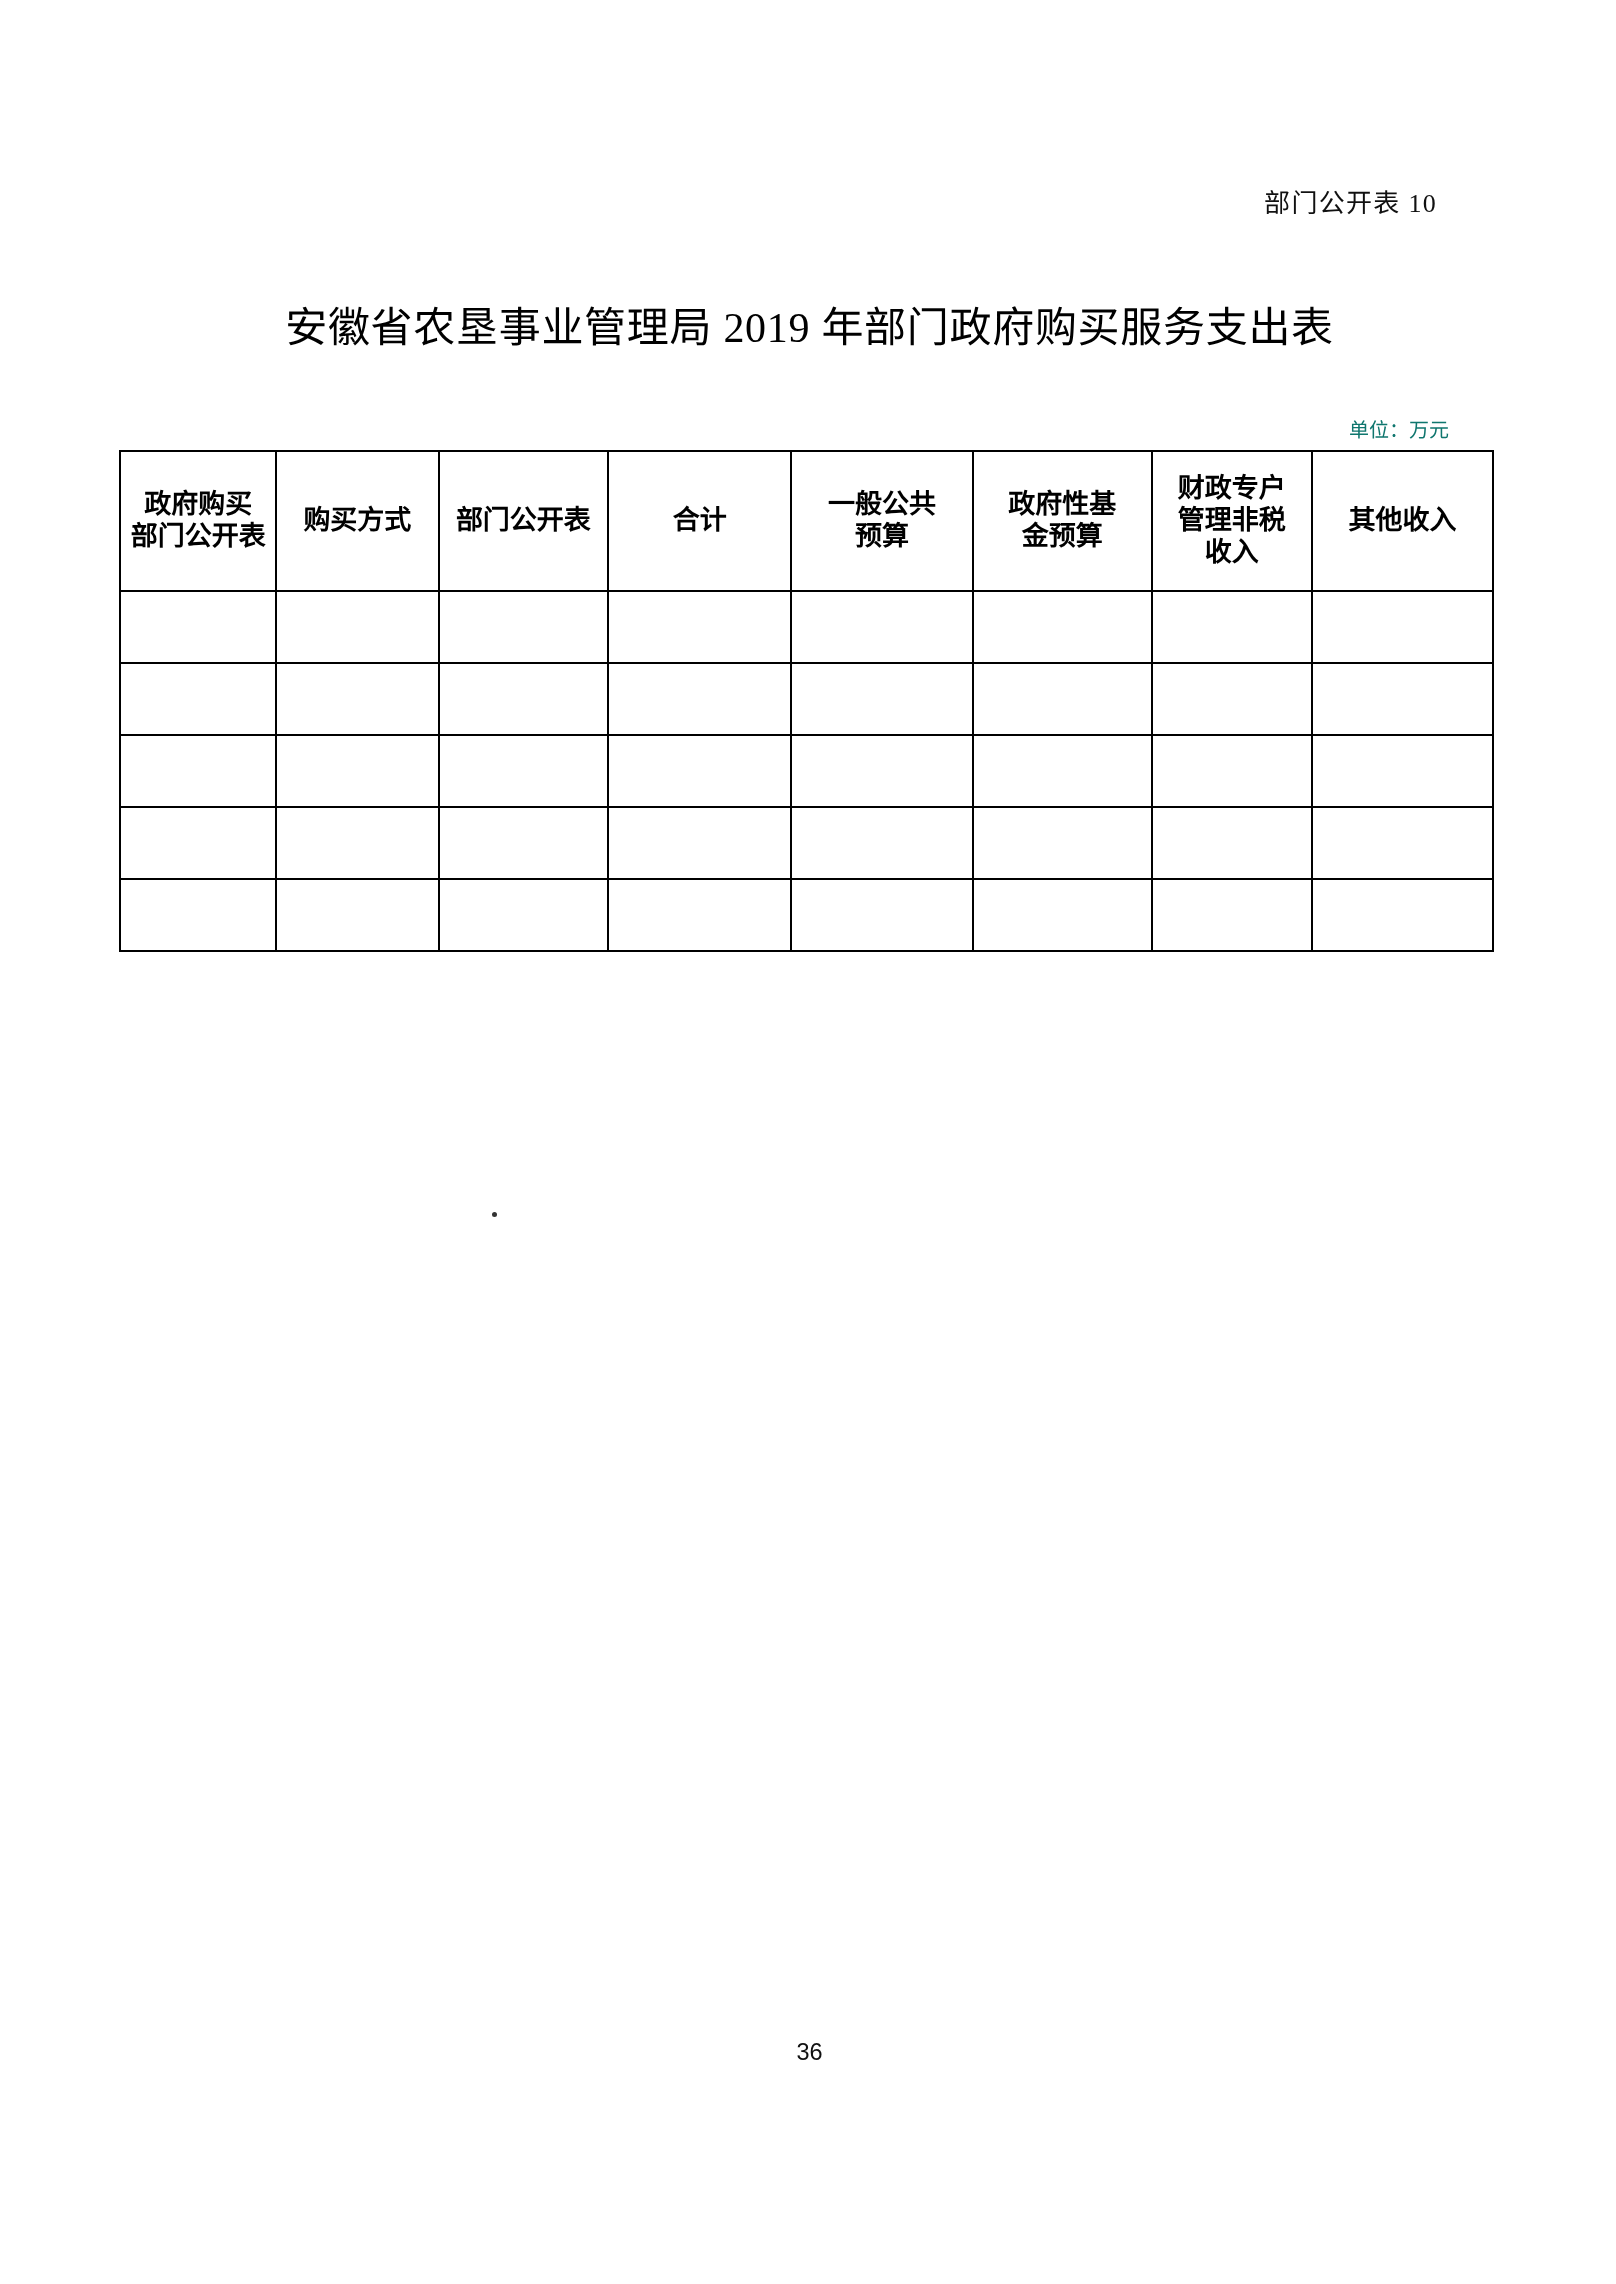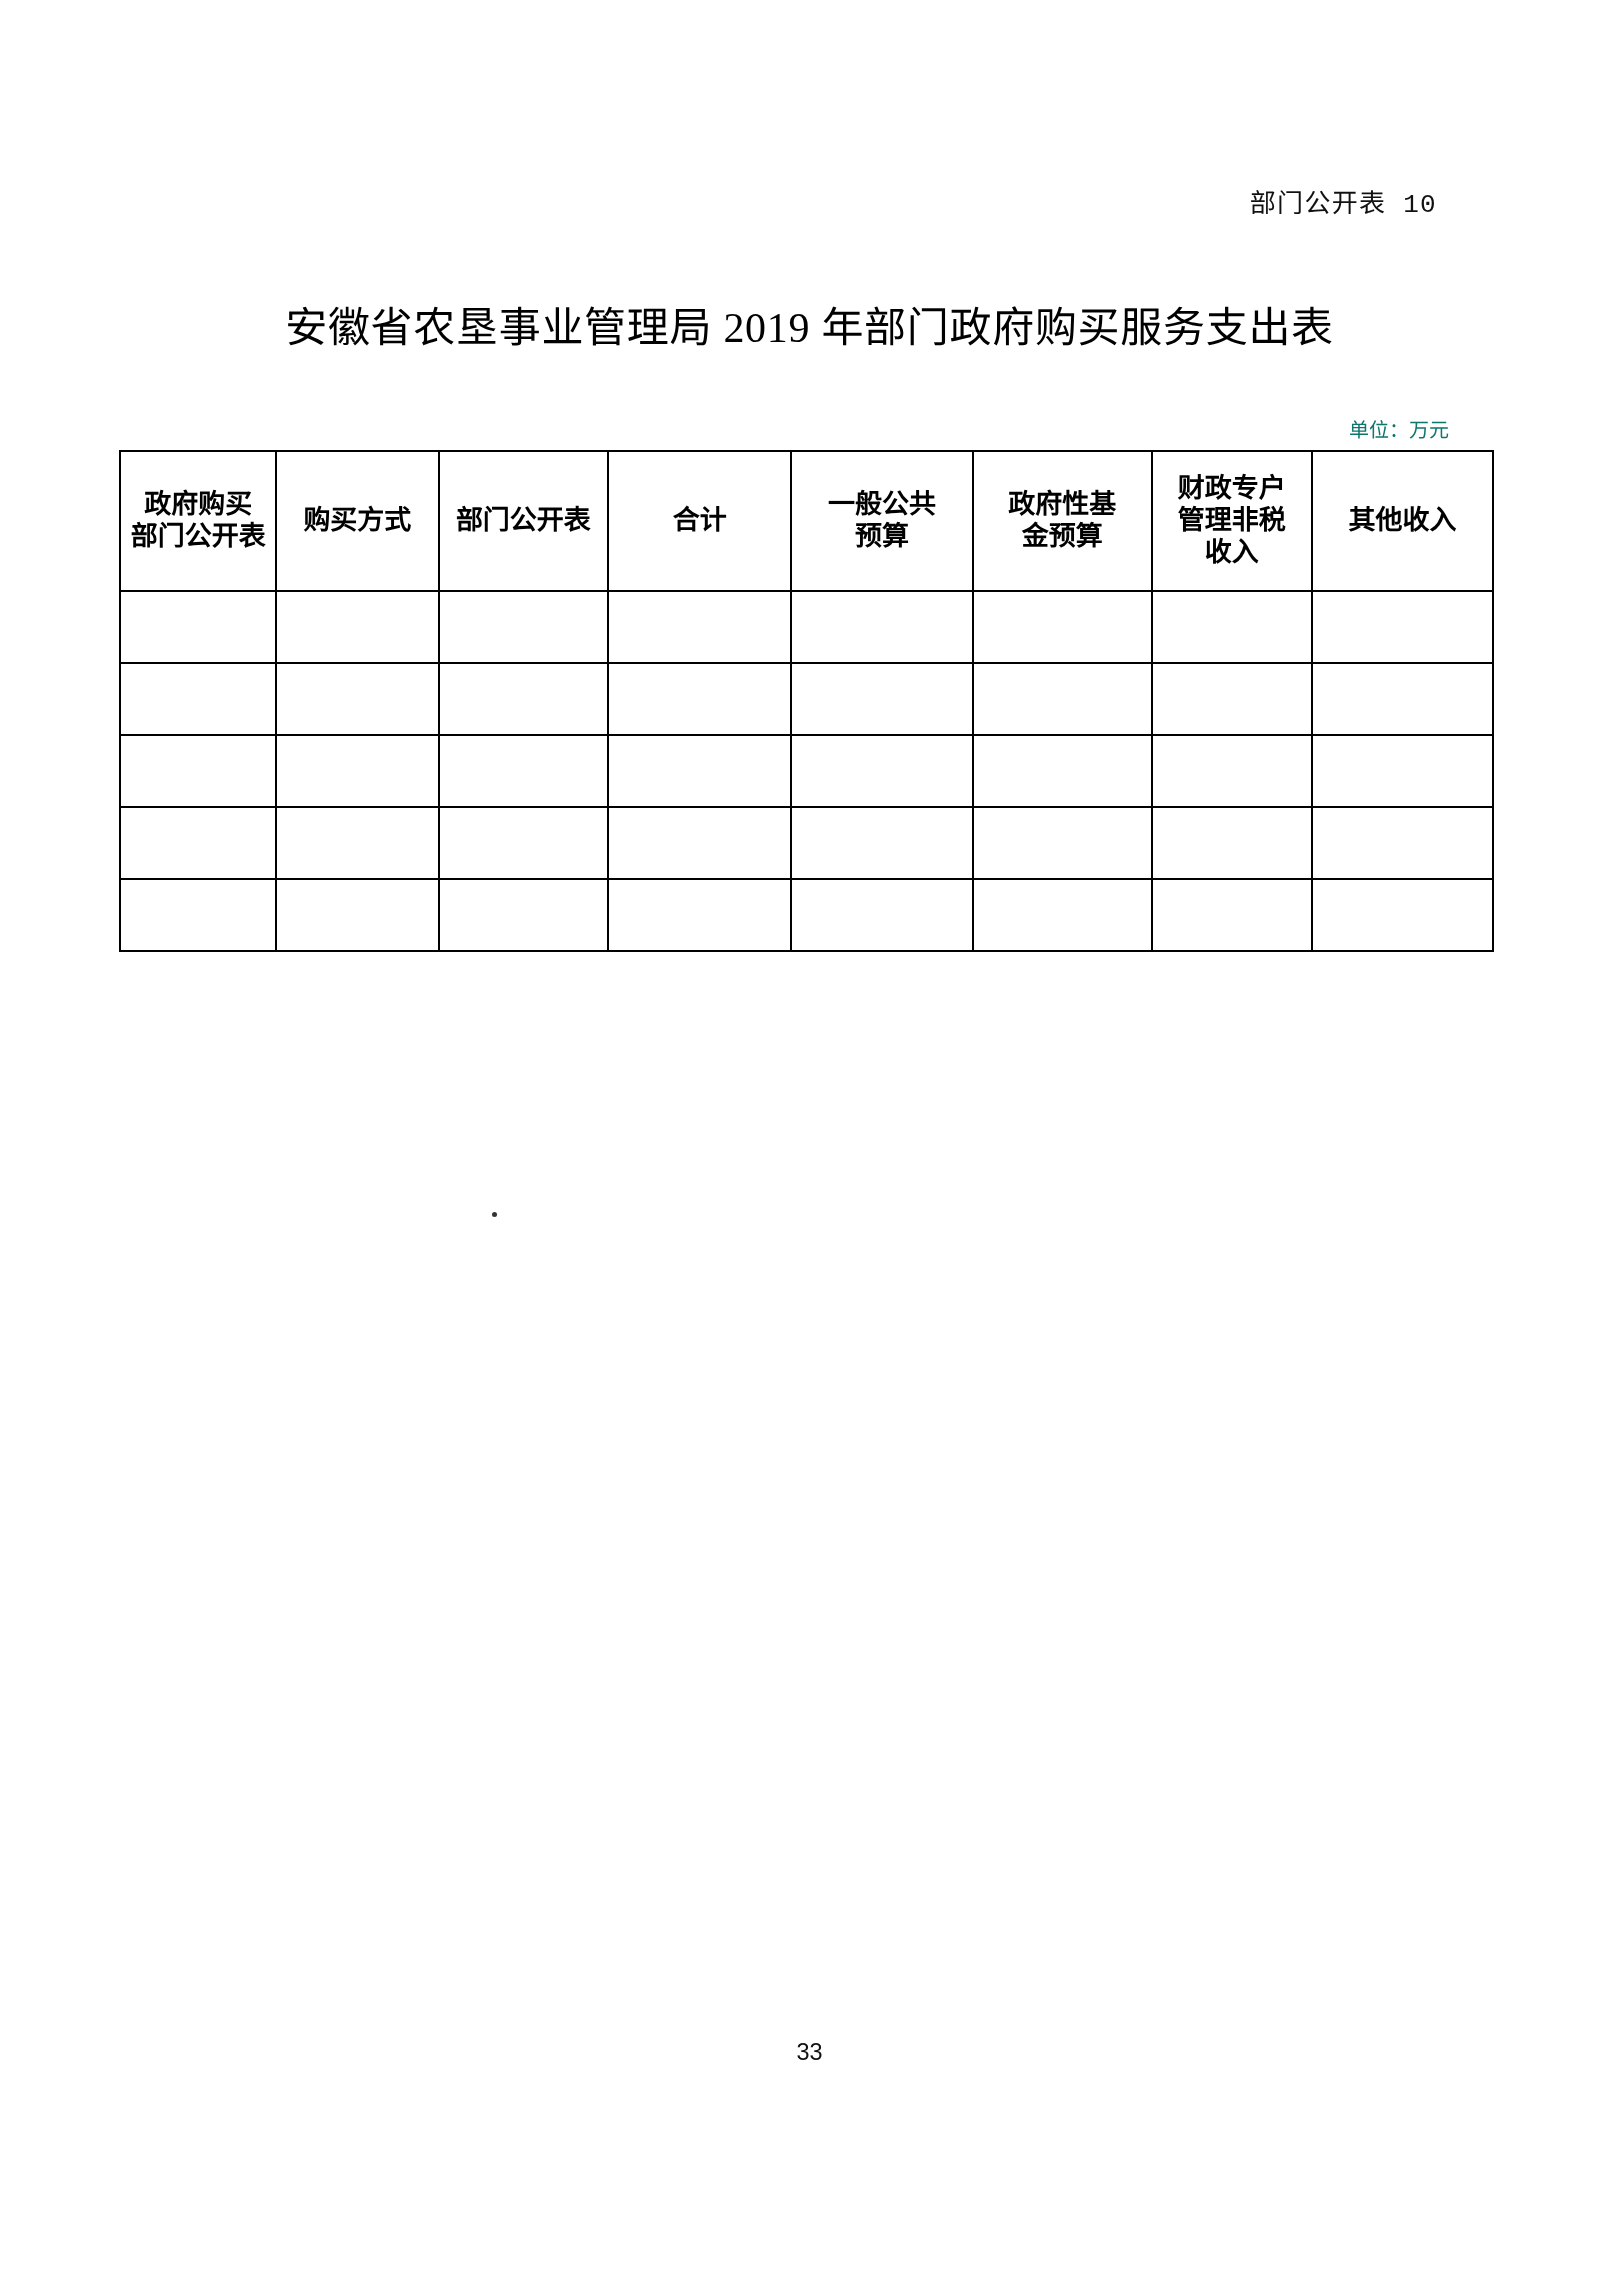--- a/index.html
+++ b/index.html
@@ -23,21 +23,21 @@
     position: absolute;
     left: 114px;
     top: 0;
     width: 1391px;
     height: 2284px;
   }
   .header-tag {
     position: absolute;
     right: 68px;
     top: 182px;
-    font-family: Liberation Mono, monospace;
+    font-family: Liberation Serif, serif;
     font-size: 26px;
     letter-spacing: 1.3px;
     color: #111;
     white-space: nowrap;
   }
   .doc-title {
     position: absolute;
     left: 0;
     top: 293px;
     width: 1391px;
@@ -224,17 +224,17 @@
           <td></td>
           <td></td>
           <td></td>
         </tr>
       </tbody>
     </table>
 
 
     <div class="stray-dot"></div>
 
-    <div class="page-number">33</div>
+    <div class="page-number">36</div>
 
   </div>
 </div>
 
 
 </body></html>

